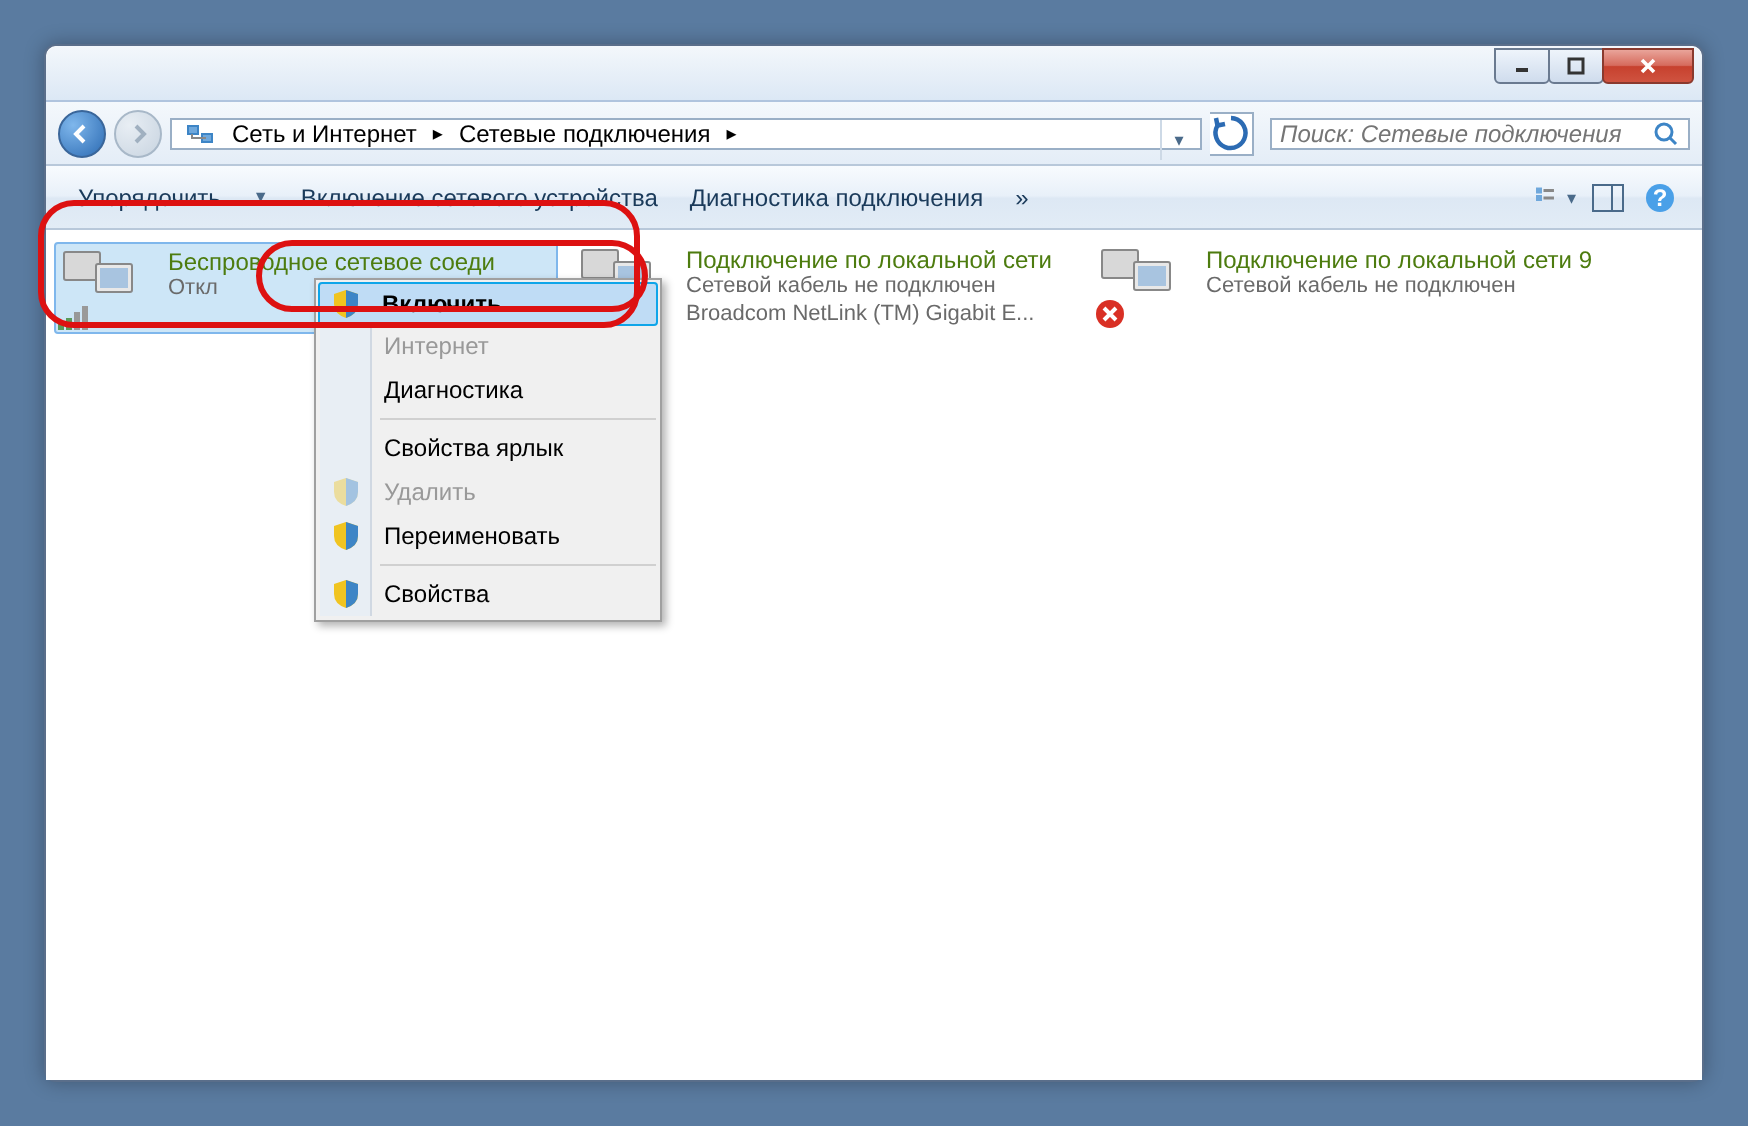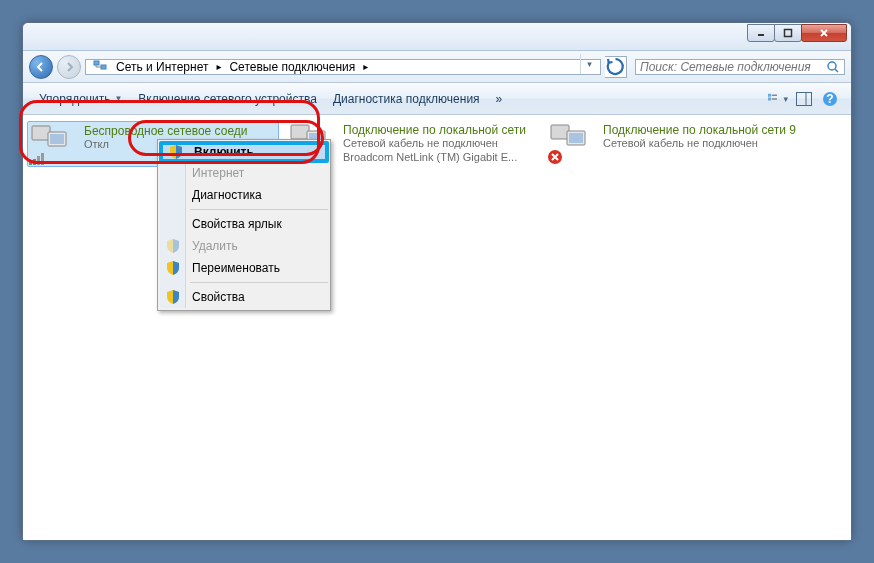--- a/index.html
+++ b/index.html
@@ -7,51 +7,51 @@
 .window { position: absolute; left: 22px; top: 22px; width: 830px; height: 519px; background: #fff; border: 1px solid #5a6e8a; border-radius: 6px; box-shadow: 0 0 10px rgba(0,0,0,0.3); display: flex; flex-direction: column; }
 .titlebar { height: 28px; background: linear-gradient(to bottom, #f3f7fb, #dce8f5); border-bottom: 1px solid #b0c4de; border-radius: 6px 6px 0 0; display: flex; justify-content: flex-end; align-items: flex-start; padding-top: 1px; padding-right: 4px; }
 .win-btns { display: flex; gap: 0; }
 .win-btn { width: 28px; height: 18px; border: 1px solid #6a7a90; border-radius: 0 0 3px 3px; display: flex; align-items: center; justify-content: center; background: linear-gradient(to bottom,#eef4fb,#cfdced); margin-left:-1px; cursor:default; }
 .win-btn.close { width: 46px; background: linear-gradient(to bottom,#e9a49a,#d66b5d 48%,#c7412e 52%,#cf5340); border-color:#8a3a2e; }
 .win-btn svg { width:10px; height:10px; }
 .addrrow { height: 32px; display:flex; align-items:center; padding: 0 6px; gap:4px; background: linear-gradient(to bottom,#f4f8fc,#e4edf7); border-bottom:1px solid #b8c8da; }
 .navcircle { width:24px; height:24px; border-radius:50%; background: radial-gradient(circle at 30% 30%, #7fb7ec, #2c6bb3); border:1px solid #3a669a; display:flex; align-items:center; justify-content:center; }
 .navcircle.disabled { background: radial-gradient(circle at 30% 30%, #e8eef4, #c8d4e0); border-color:#a8b8c8; }
 .navcircle svg { width:12px; height:12px; }
-.addrbar { flex:1; height:16px; border:1px solid #9aafc6; background:#fff; display:flex; align-items:flex-end; padding:0 2px; }
+.addrbar { flex:1; height:16px; border:1px solid #9aafc6; background:#fff; display:flex; align-items:flex-start; padding:0 2px; }
 .addr-icon { width:16px; height:16px; margin:0 4px; }
 .crumb { display:flex; align-items:center; height:100%; }
 .crumb span { padding: 0 4px; color:#000; }
 .crumb-arrow { color:#555; font-size:10px; padding:0 3px; }
 .addr-drop { width:18px; height:20px; border-left:1px solid #cdd9e6; display:flex; align-items:center; justify-content:center; margin-left:auto; }
 .refresh-btn { width:22px; height:22px; border:1px solid #9aafc6; border-left:0; background:#fff; display:flex; align-items:center; justify-content:center; }
 .searchbox { width:210px; height:16px; border:1px solid #9aafc6; background:#fff; display:flex; align-items:center; padding:0 4px; margin-left:4px; }
 .searchbox input { border:0; outline:0; flex:1; color:#777; font-style:italic; }
 .searchbox svg { width:14px; height:14px; }
 .toolbar { height:32px; background: linear-gradient(to bottom,#f8fbfe,#e8f0f9 48%,#dde8f4 52%,#e2ecf6); border-bottom:1px solid #b8c8da; display:flex; align-items:center; padding:0 8px; }
-.tb-item { padding: 4px 8px; color:#1a3a5a; display:flex; align-items:center; gap:4px; }
+.tb-item { padding: 4px 8px; color:#1a3a5a; display:flex; align-items:center; gap:16px; }
 .tb-item .drop { font-size:8px; color:#4a6a8a; }
 .tb-spacer { flex:1; }
 .tb-icon { width:22px; height:22px; display:flex; align-items:center; justify-content:center; margin:0 2px; border:1px solid transparent; border-radius:2px; }
 .tb-icon.help { color:#1e6fb8; }
 .content { flex:1; background:#fff; position:relative; padding: 6px 4px; display:flex; align-items:flex-start; gap:8px; }
 .conn { width:252px; display:flex; align-items:flex-start; padding:2px; gap:6px; position:relative; }
 .conn.selected { background:#cde6f7; border:1px solid #7fb7ec; border-radius:2px; }
 .conn-icon { width:48px; height:40px; position:relative; flex-shrink:0; }
 .conn-icon .monitors { width:40px; height:30px; }
 .conn-icon .overlay { position:absolute; bottom:-2px; left:-2px; }
 .conn-text { flex:1; overflow:hidden; }
 .conn-text .name { color:#4d7c0f; white-space:normal; line-height:1.2; }
 .conn-text .status { color:#6a6a6a; font-size:11px; line-height:1.2; white-space:nowrap; overflow:hidden; text-overflow:ellipsis; }
 .conn-text .device { color:#6a6a6a; font-size:11px; line-height:1.2; white-space:nowrap; overflow:hidden; text-overflow:ellipsis; }
 .ctxmenu { position:absolute; left:134px; top:24px; width:174px; background:#f0f0f0; border:1px solid #a0a0a0; box-shadow:2px 2px 4px rgba(0,0,0,0.3); padding:2px; z-index:10; }
 .ctxmenu .gutter { position:absolute; left:2px; top:2px; bottom:2px; width:26px; background:#e8eef4; border-right:1px solid #d0d8e2; }
 .ctx-item { position:relative; height:22px; display:flex; align-items:center; padding-left:32px; color:#000; }
 .ctx-item.disabled { color:#999; }
-.ctx-item.hover { background:#bfdcf5; border:4px solid #0ea5e9; border-radius:2px; margin:-1px; padding-left:31px; font-weight:bold; }
+.ctx-item.hover { background:#bfdcf5; border:1px solid #0ea5e9; border-radius:2px; margin:-1px; padding-left:31px; font-weight:bold; }
 .ctx-item .shield { position:absolute; left:5px; width:16px; height:16px; }
 .ctx-sep { position:relative; height:1px; background:#d0d0d0; margin:3px 0 3px 30px; }
 .highlight { position:absolute; border:3px solid #d11; border-radius:18px; pointer-events:none; z-index:20; }
 .hl1 { left:19px; top:100px; width:301px; height:64px; }
 .hl2 { left:128px; top:120px; width:196px; height:36px; }
 .chev { font-size:9px; color:#4a6a8a; }
 </style>
 </head>
 <body>
 

